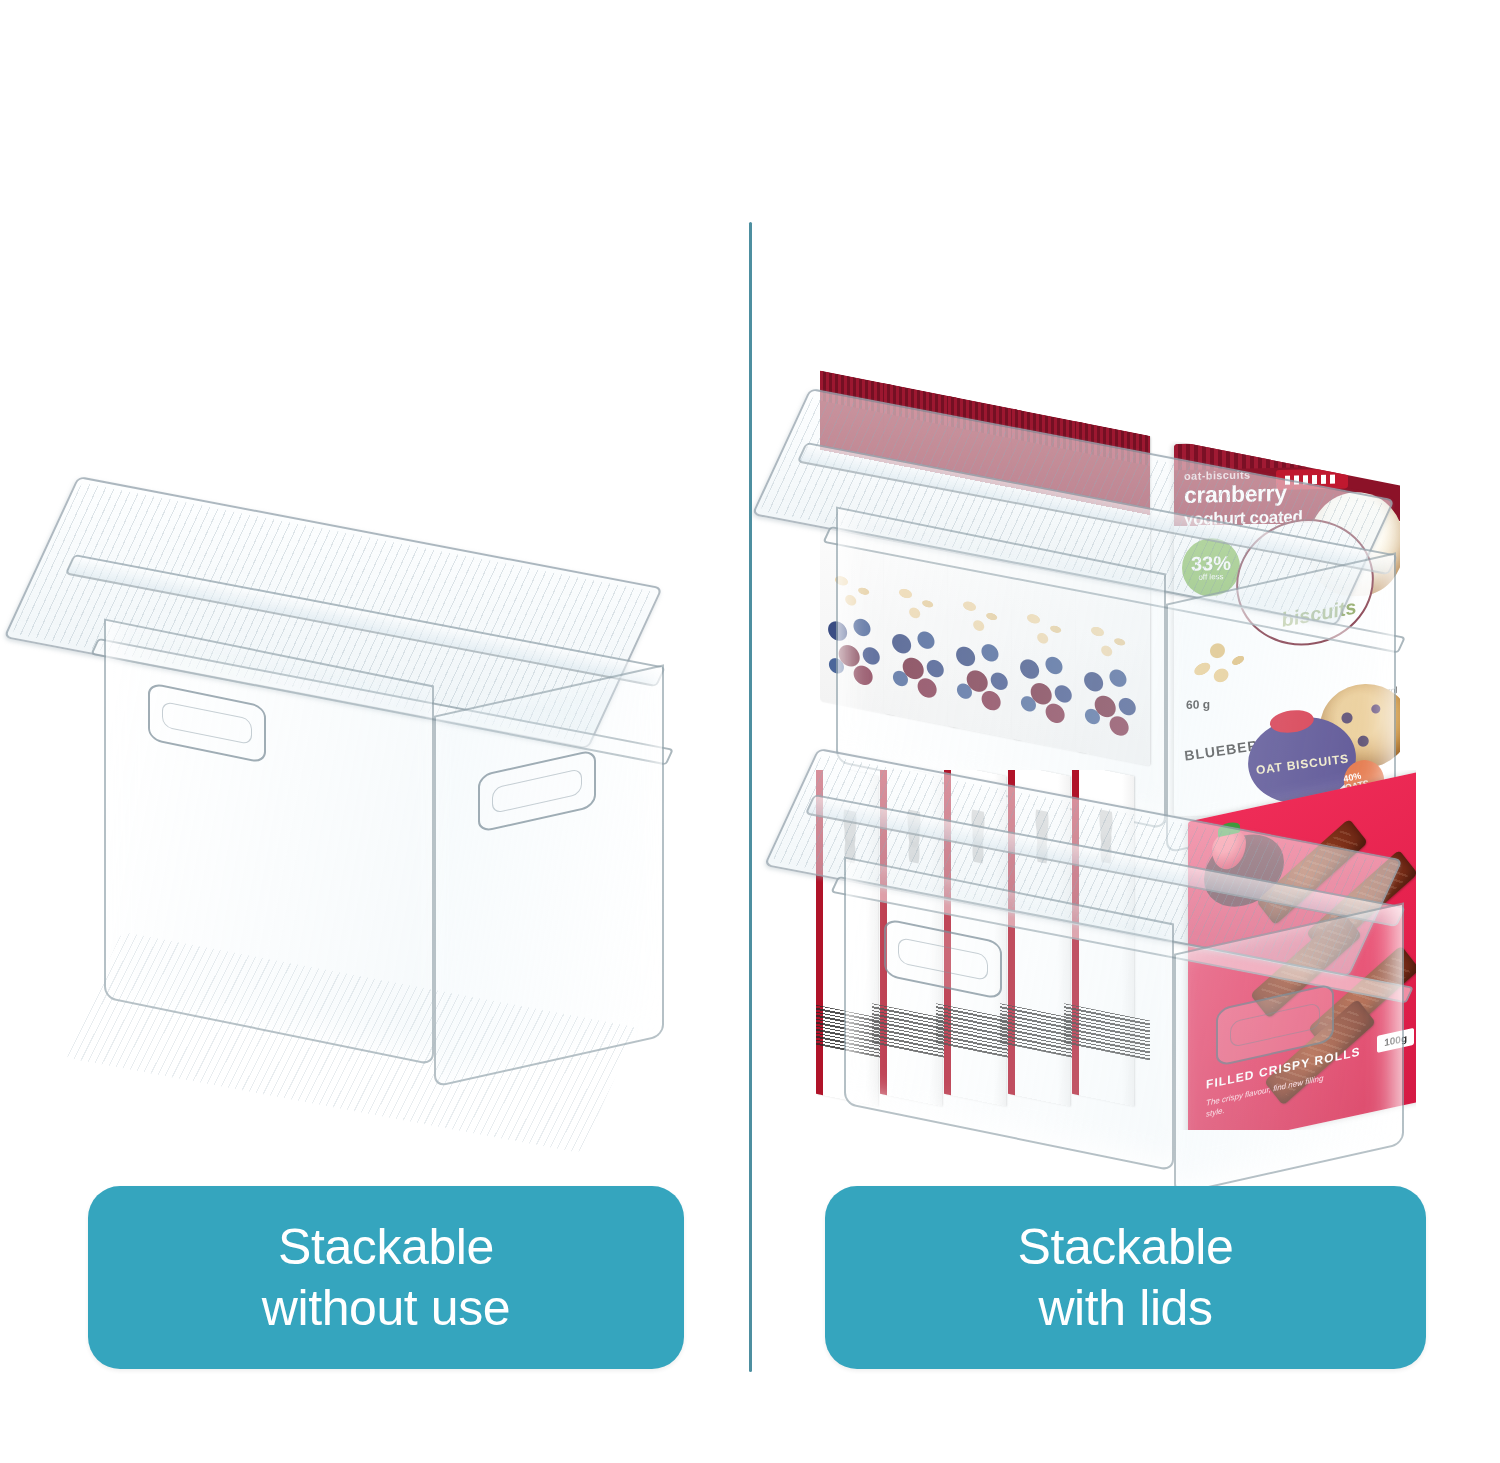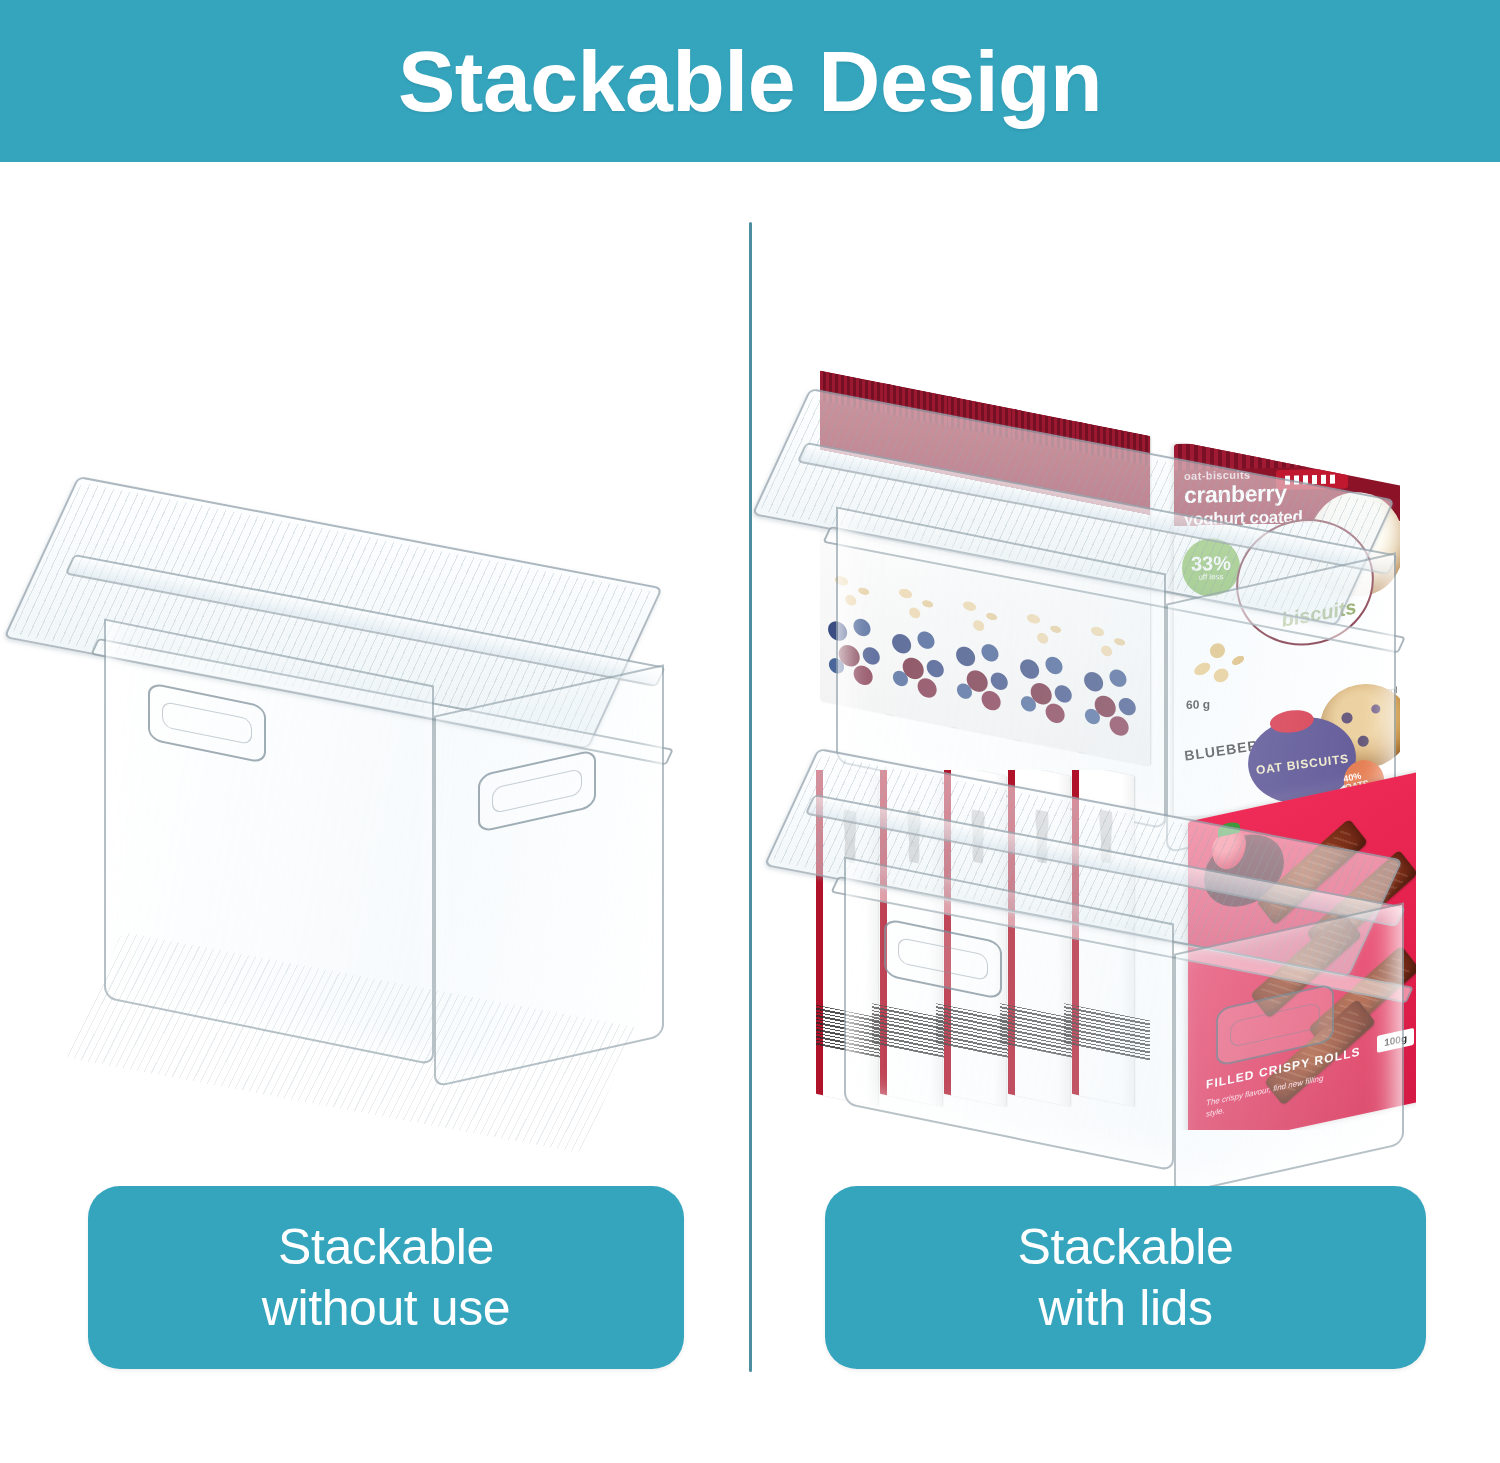--- a/index.html
+++ b/index.html
@@ -335,23 +335,20 @@
     letter-spacing:-.4px;white-space:pre-line;
   }
   #pill-left{left:88px;top:1186px;width:596px;height:183px;}
   #pill-right{left:825px;top:1186px;width:601px;height:183px;}
 </style>
 </head>
 <body>
 
 <div id="page">
 
-  <div class="banner">
-    <div class="banner-title">Stackable Design</div>
-  </div>
 
   <div class="divider"></div>
 
   <div class="panel left">
     <div class="stage">
 
       <div class="bin" id="left-bin">
 
         <div class="lid-top">
           <div class="ribs"></div>

